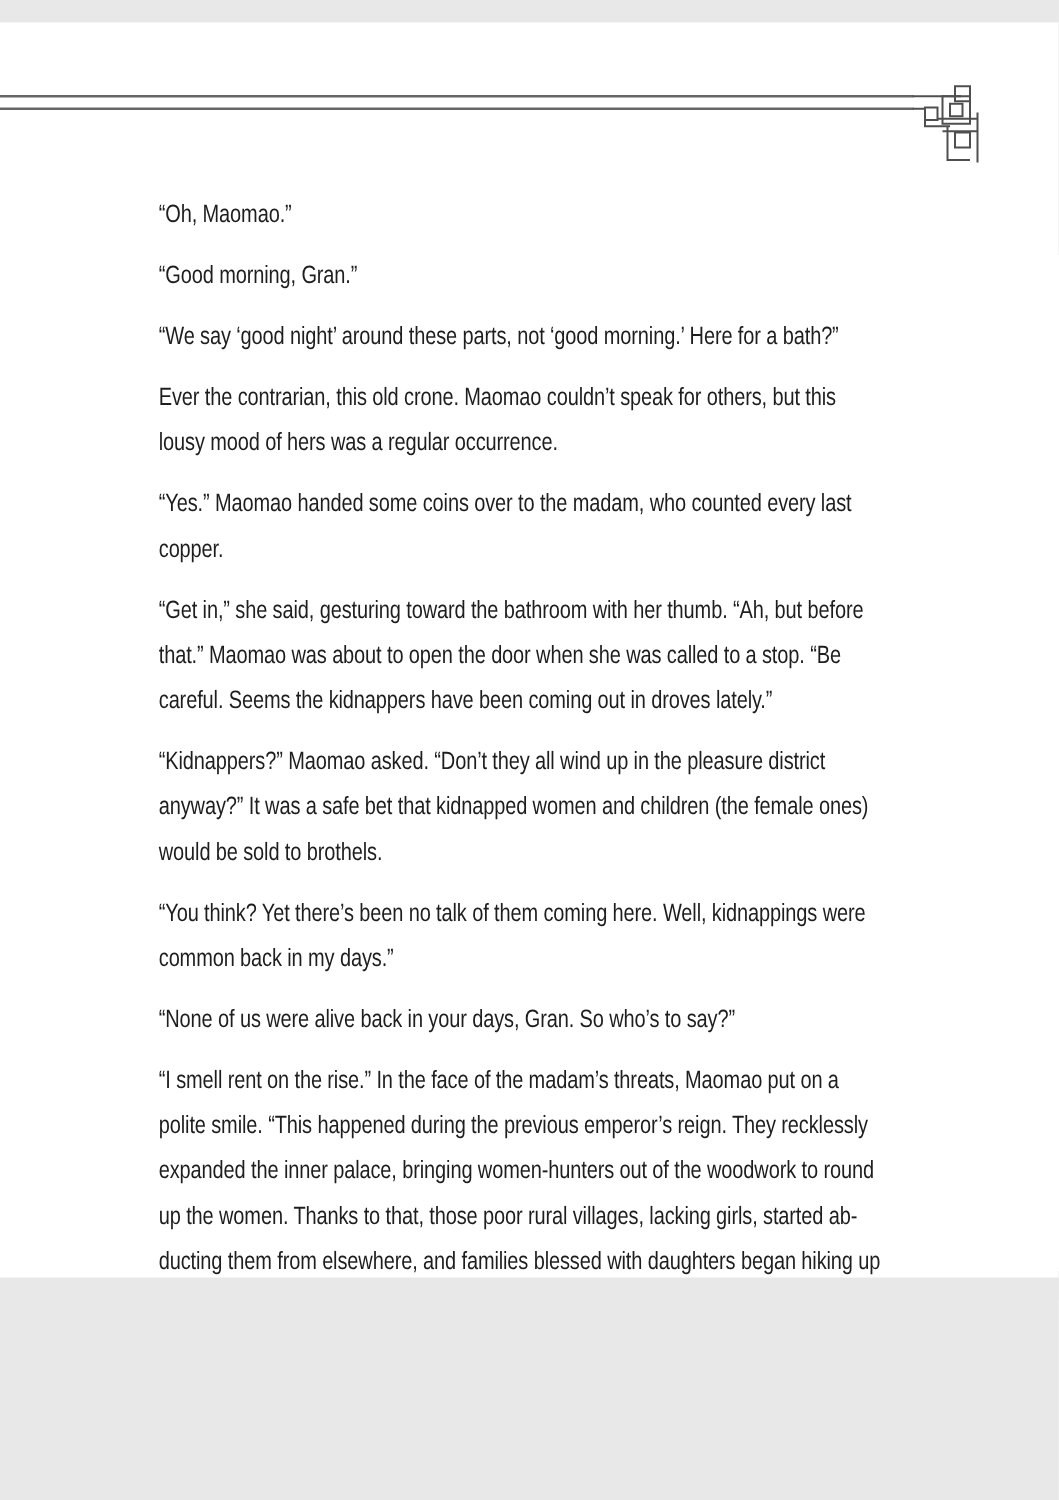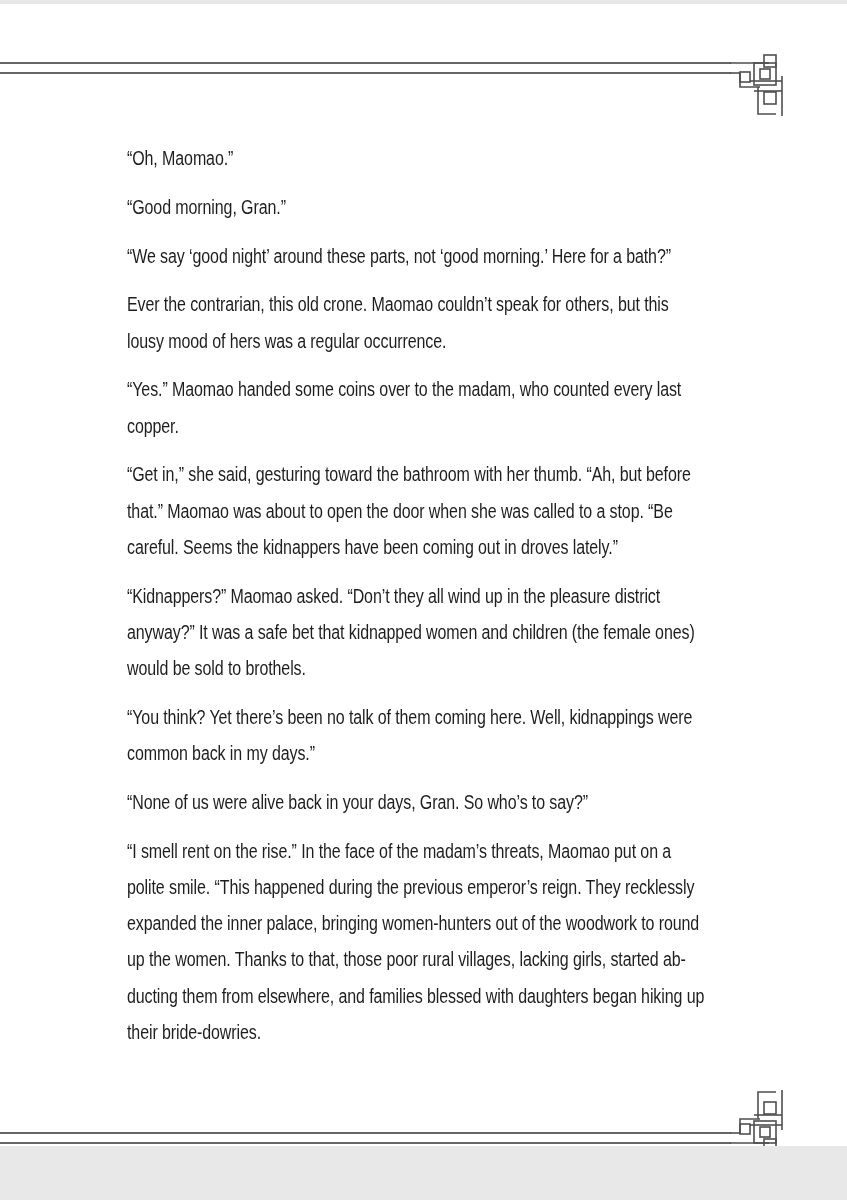--- a/index.html
+++ b/index.html
@@ -6,22 +6,22 @@
     --bg: #ffffff;
     --text: #1e1e1e;
     --border: #666666;
     --knot: #4f4f4f;
   }
   * { box-sizing: border-box; }
   html, body { margin: 0; padding: 0; background: #e8e8e8; }
   .page {
     position: relative;
     width: 847px;
-    height: 1142px;
-    margin: 4px auto;
+    height: 1004px;
+    margin: 18px auto;
     background: var(--bg);
     overflow: hidden;
     font-family: "Liberation Sans", sans-serif;
   }
   .hline {
     position: absolute;
     left: 0;
     height: 2px;
     background: var(--border);
   }

